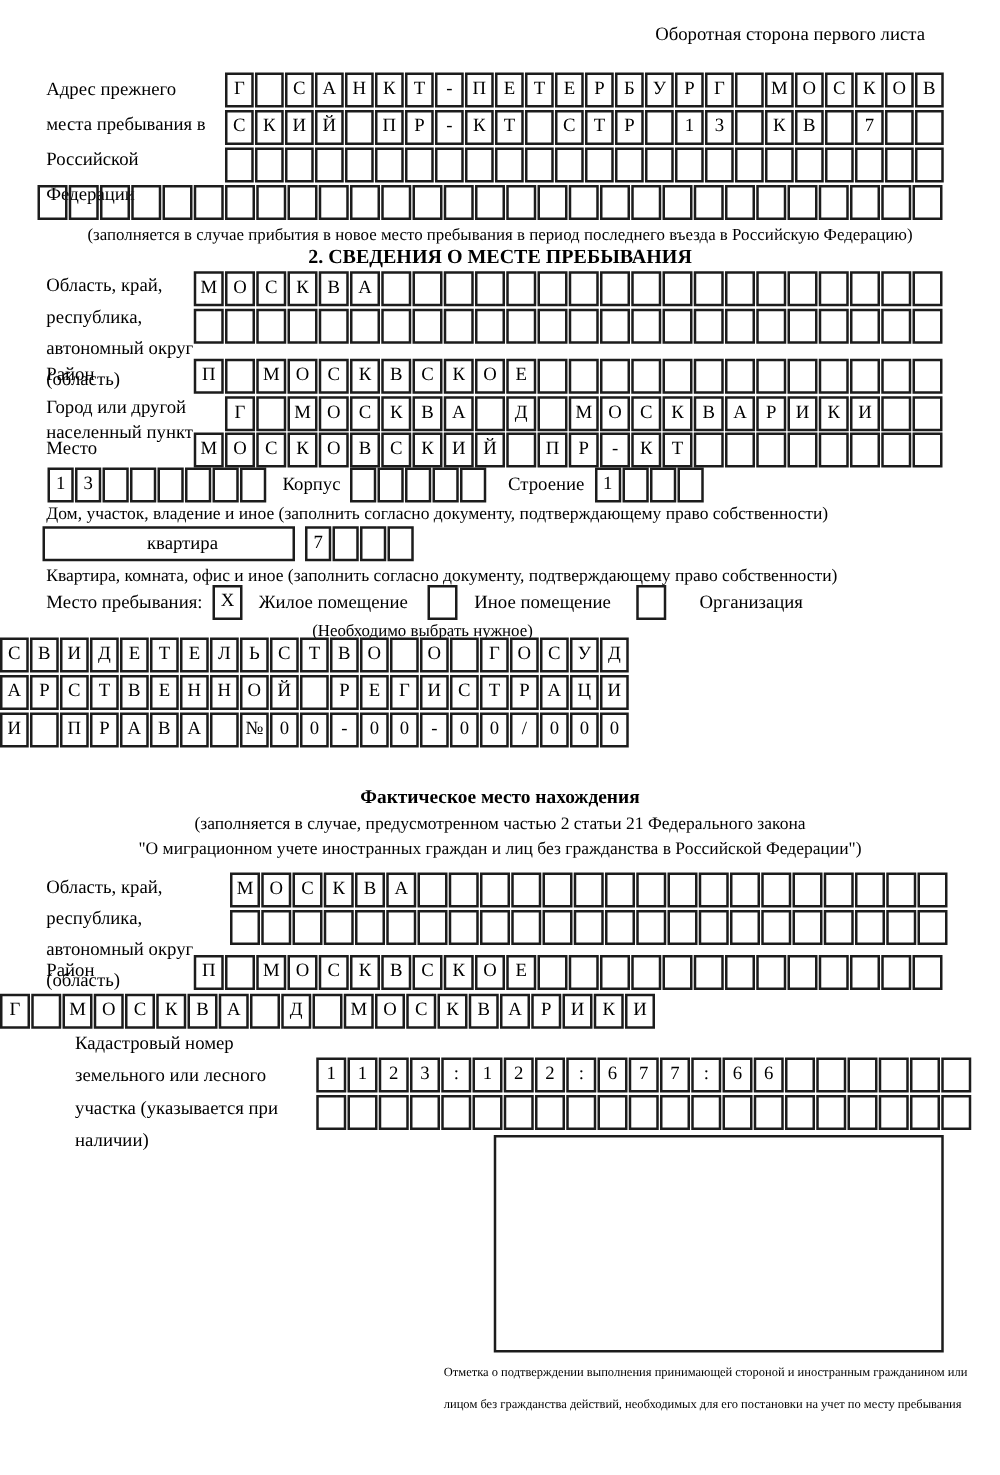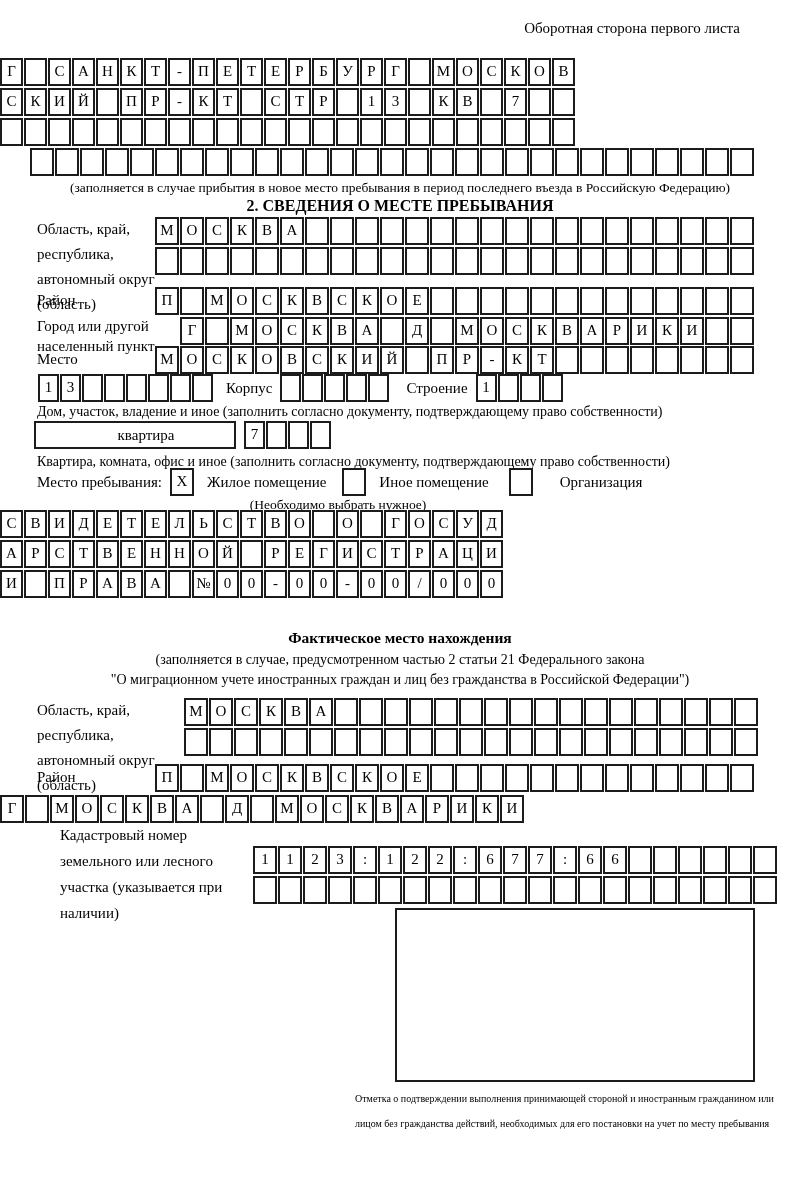--- a/index.html
+++ b/index.html
@@ -29,20 +29,21 @@
   .note{font-size:14px;text-align:center;}
   .cbl{font-size:15px;line-height:28px;}
   .stampbox{box-sizing:border-box;border:2px solid #1c1c1c;width:360px;height:174px;}
 </style>
 </head>
 <body>
 
 <div class="abs" style="top:20px;left:0;width:740px;text-align:right;font-size:15px;">Оборотная сторона первого листа</div>
 
 <div class="abs flex" style="top:58px;left:0;">
+  <div class="glabel" style="flex:0 0 143px;line-height:28px;">Адрес прежнего места пребывания в Российской Федерации</div>
   <div>
     <div class="cellrow p24">
         <span class="cell">Г</span>
         <span class="cell"></span>
         <span class="cell">С</span>
         <span class="cell">А</span>
         <span class="cell">Н</span>
         <span class="cell">К</span>
         <span class="cell">Т</span>
         <span class="cell">-</span>

